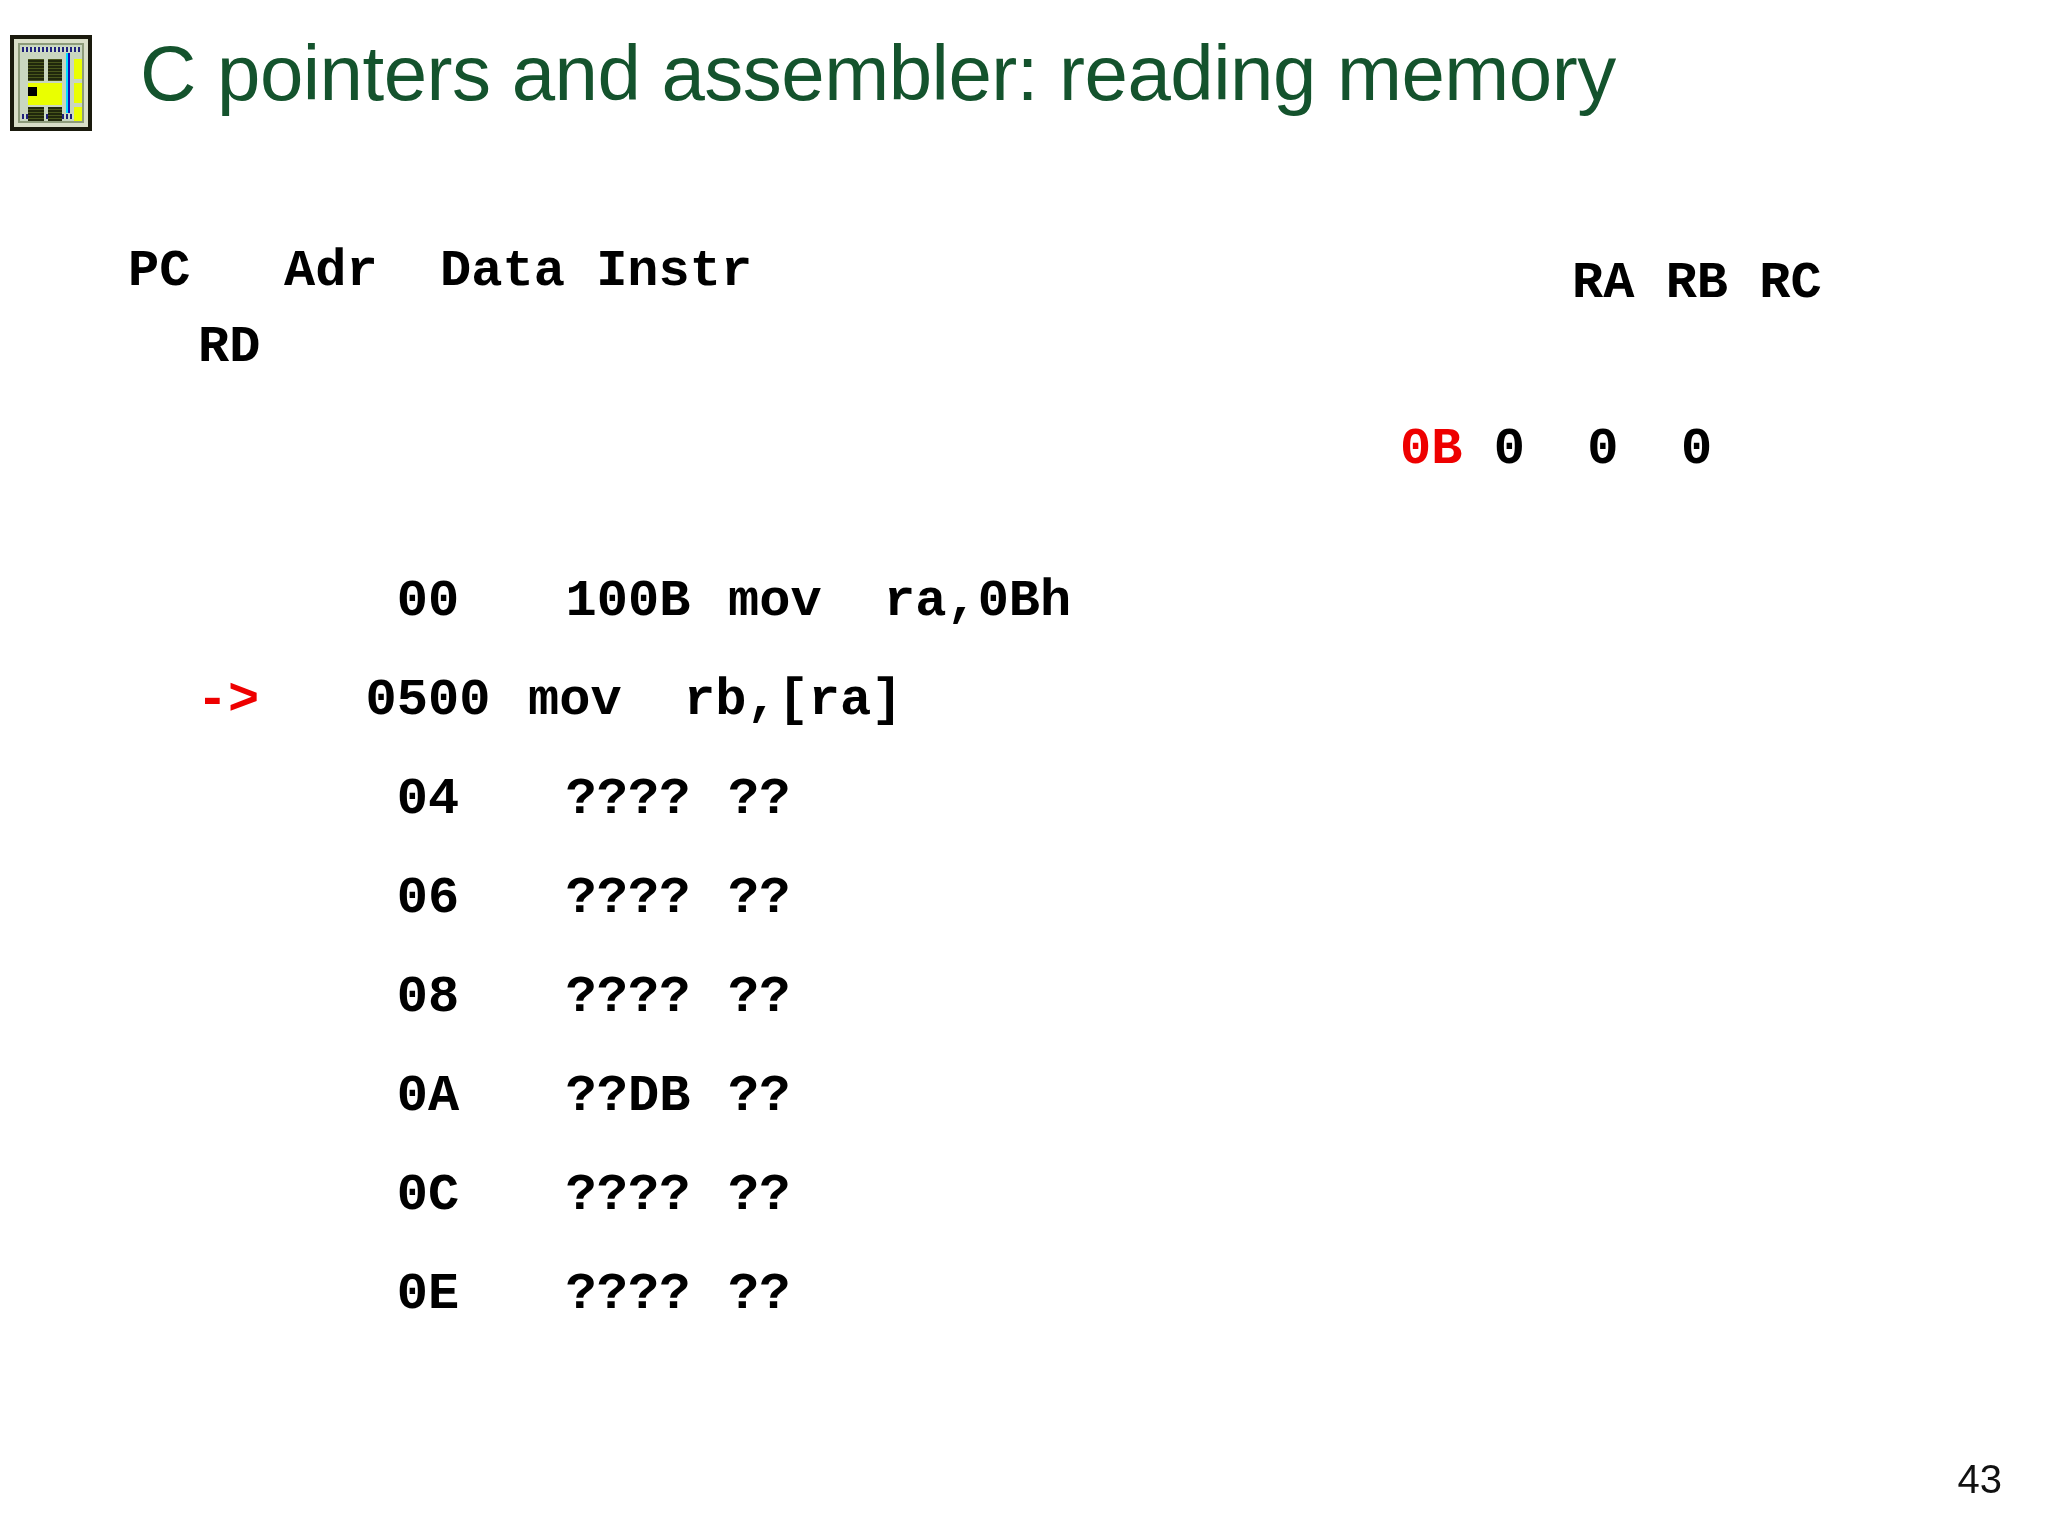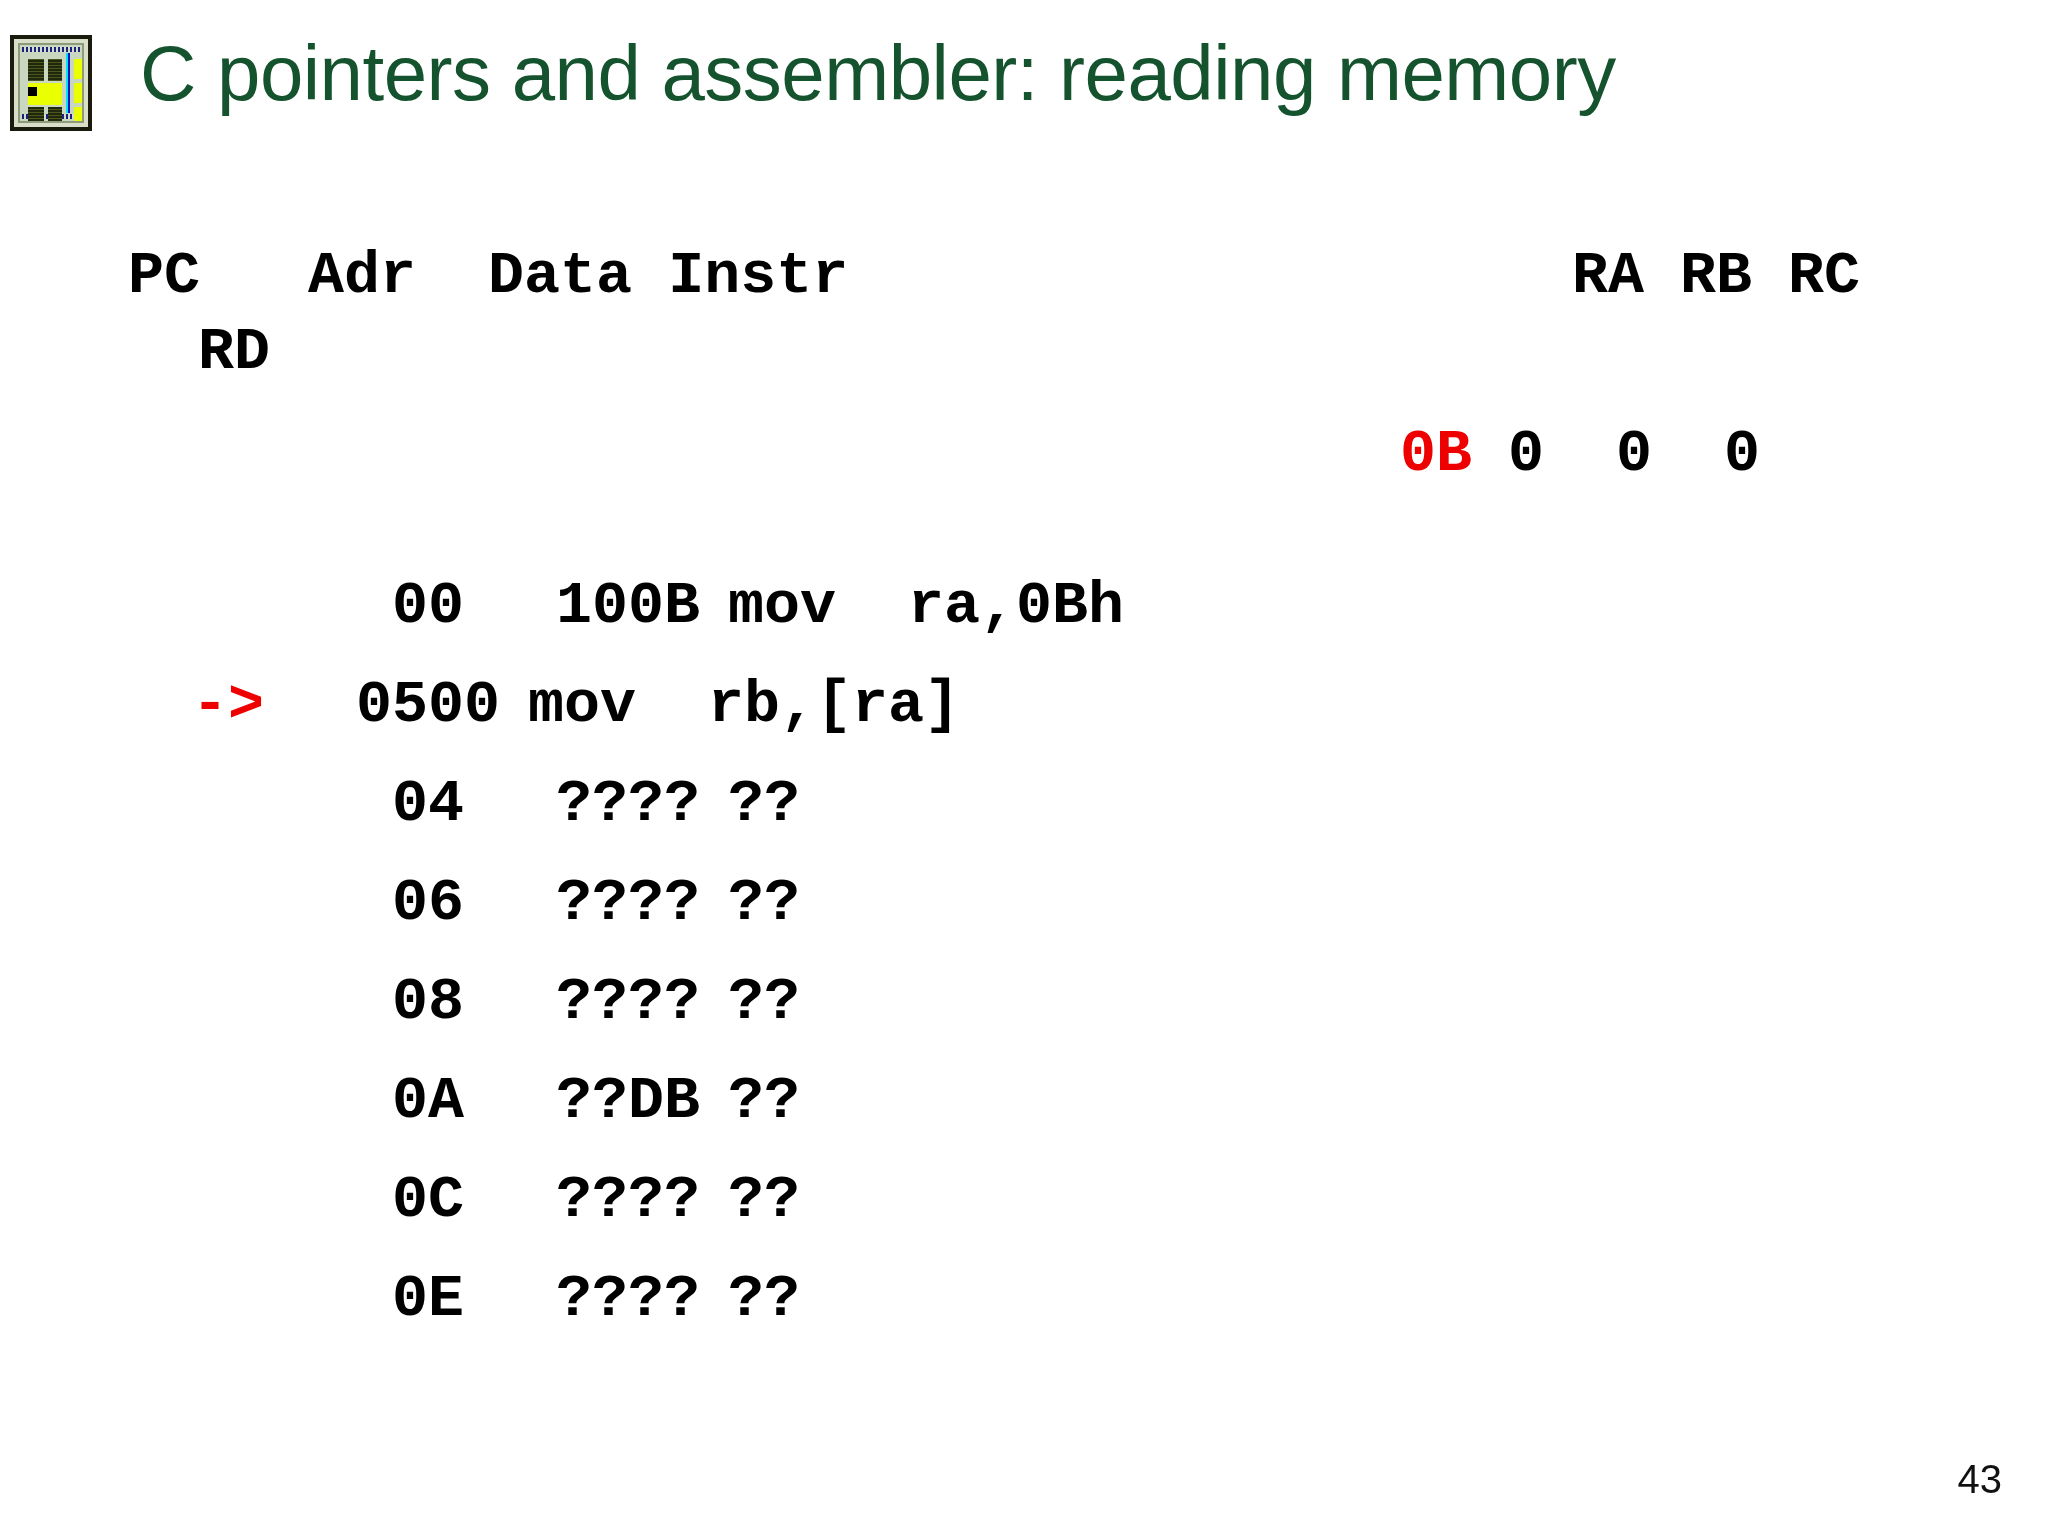--- a/index.html
+++ b/index.html
@@ -85,34 +85,34 @@
 
   
   #memory-pane {
     position: absolute;
     left: 0;
     top: 0;
     width: 1764px;
     height: 1536px;
     font-family: "Liberation Mono", "DejaVu Sans Mono", monospace;
     font-weight: bold;
-    font-size: 60px;
+    font-size: 52px;
     color: #000000;
   }
 
   .mono-row {
     position: absolute;
     white-space: pre;
     line-height: 1;
   }
 
   
   #col-headers      { left: 128px;  top: 246px; }
   #rd-label         { left: 198px;  top: 322px; }
-  #reg-headers      { left: 1572px; top: 246px; }
+  #reg-headers      { left: 1572px; top: 258px; }
   #reg-values       { left: 1380px; top: 424px; margin-left: 20px; }
 
   .reg-cell { display: inline-block; }
   .reg-highlight { color: #ee0000; }
 
   
   #mem-listing {
     position: absolute;
     left: 128px;
     top: 530px;

